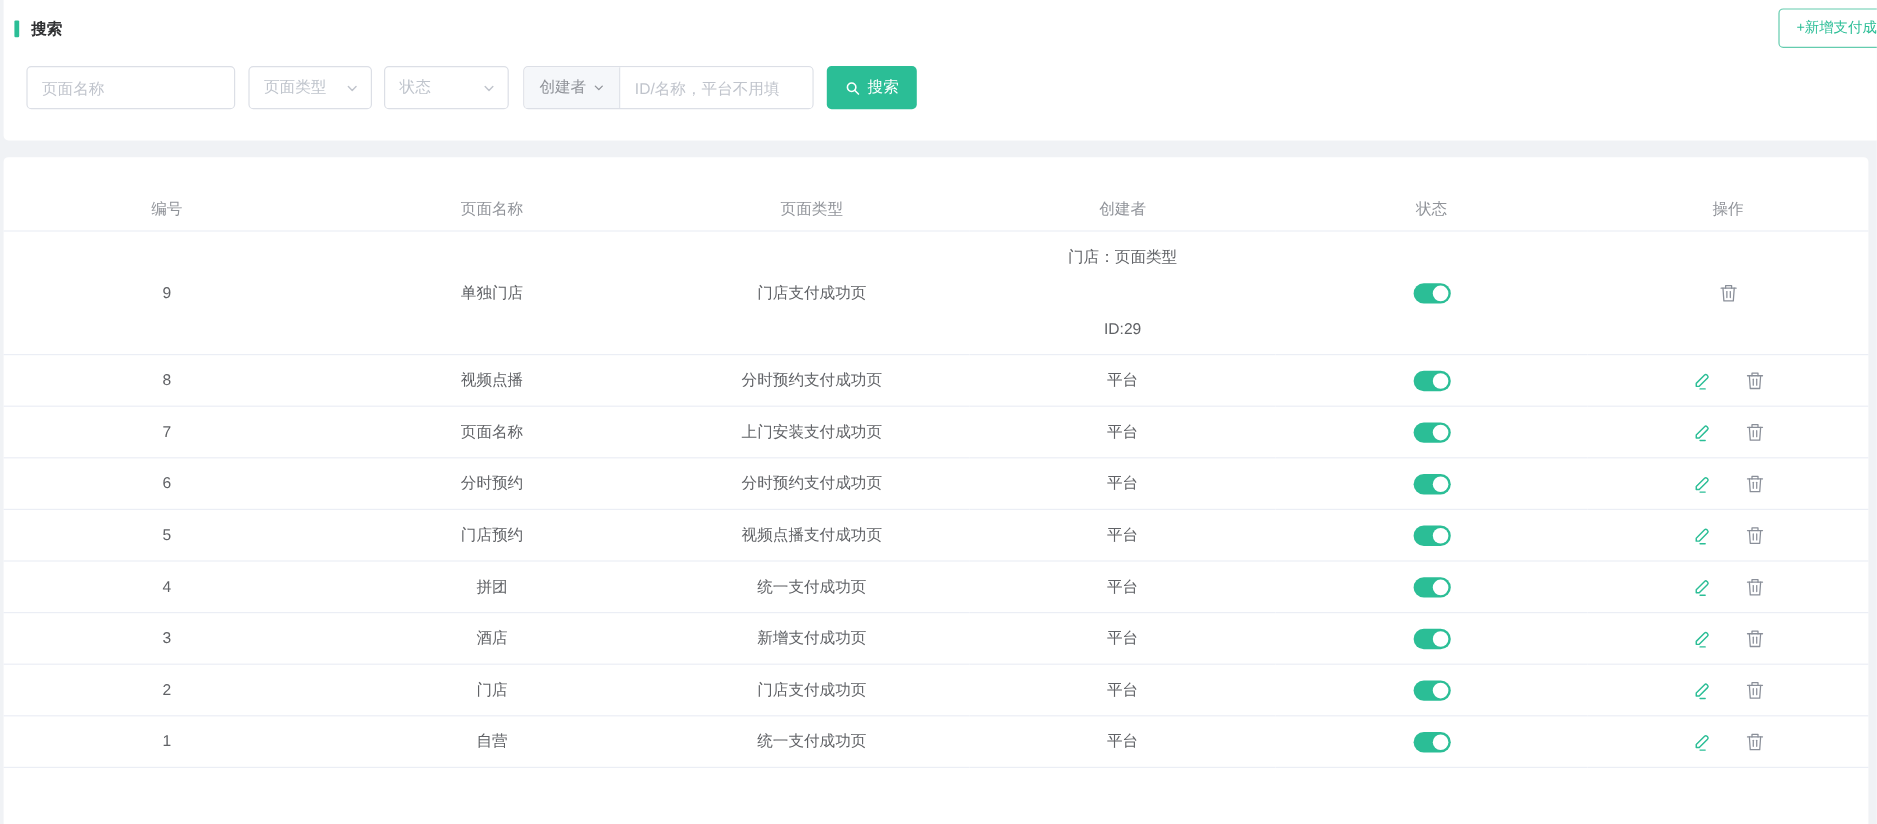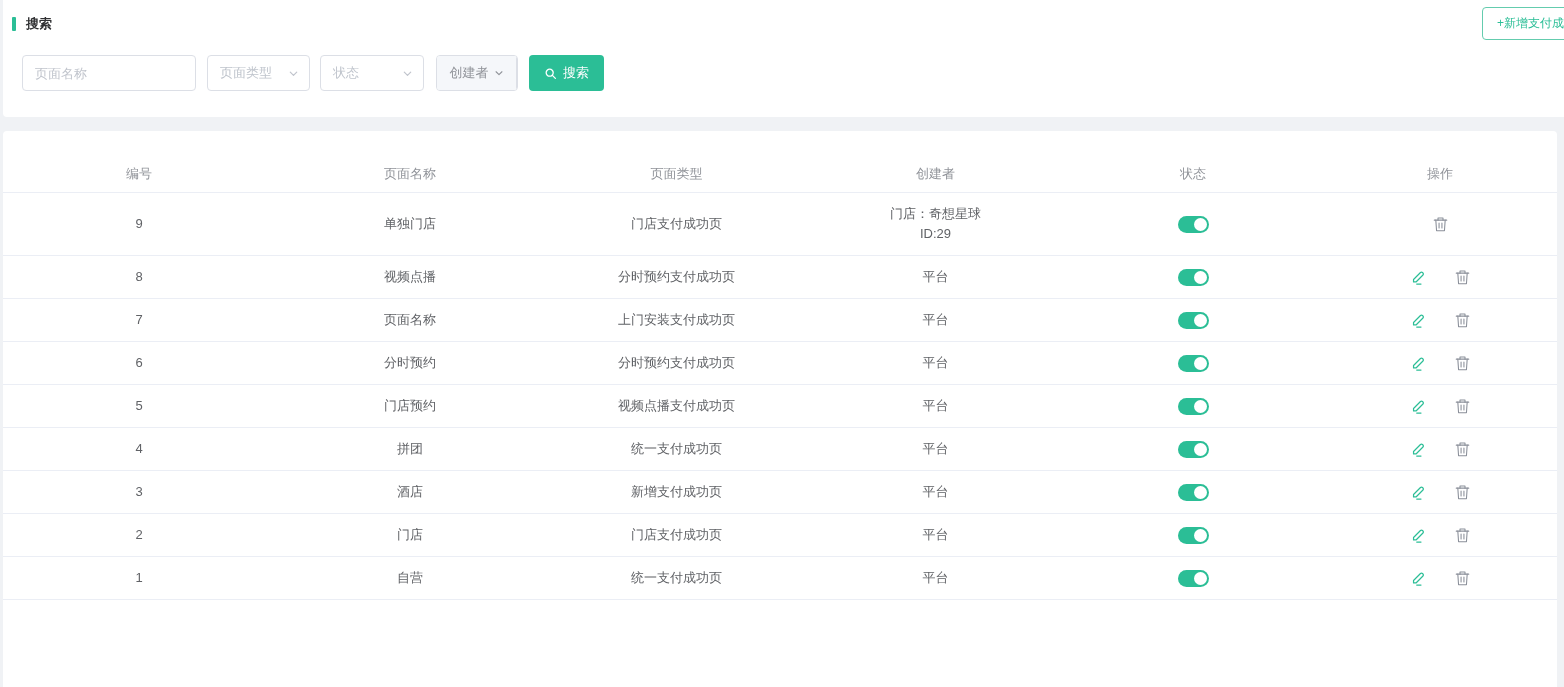--- a/index.html
+++ b/index.html
@@ -60,21 +60,21 @@
   
   table { width:100%; border-collapse:collapse; table-layout:fixed; margin-top:25px; }
   th {
     height:36px; font-weight:normal; font-size:13px; color:#909399;
     text-align:center; border-bottom:1px solid #ebeef5; padding:0;
   }
   td {
     text-align:center; font-size:13px; color:#606266;
     border-bottom:1px solid #ebeef5; padding:11px 0; line-height:20px;
   }
-  .creator-sub { line-height:20px; }
+  .creator-sub { line-height:20px;margin-top:40px; }
 
   .switch {
     display:inline-block; width:31px; height:17px; border-radius:9px;
     background:#2bbe96; position:relative; vertical-align:middle; cursor:pointer;
   }
   .switch::after {
     content:""; position:absolute; right:2px; top:2px;
     width:13px; height:13px; border-radius:50%; background:#fff;
   }
   .ops { white-space:nowrap; }
@@ -108,20 +108,21 @@
         </svg>
     </div>
 
     <div class="sel-group">
       <div class="creator-seg">
         <span class="sel-label">创建者</span>
         <svg class="chev" style="margin-left:0" width="10" height="10" viewBox="0 0 24 24" fill="none" stroke="#909399" stroke-width="2.6" stroke-linecap="round" stroke-linejoin="round">
             <polyline points="5 9 12 16 19 9"></polyline>
           </svg>
       </div>
+      <input class="kw-input" type="text" placeholder="ID/名称，平台不用填" style="">
     </div>
 
     <button class="btn-search">
       <svg width="13" height="13" viewBox="0 0 24 24" fill="none" stroke="#ffffff" stroke-width="2.4" stroke-linecap="round">
           <circle cx="10.5" cy="10.5" r="6.5"></circle>
           <line x1="15.5" y1="15.5" x2="21" y2="21"></line>
         </svg>
       <span>搜索</span>
     </button>
   </div>
@@ -151,21 +152,21 @@
         <th>状态</th>
         <th>操作</th>
       </tr>
     </thead>
     <tbody>
   <tr>
     <td>9</td>
     <td>单独门店</td>
     <td>门店支付成功页</td>
     <td>
-      <div>门店：奇想星球</div>
+      <div>门店：页面类型</div>
       <div class="creator-sub">ID:29</div>
     </td>
     <td>
       <span class="switch"></span>
     </td>
     <td class="ops">
   <span class="op-icon">
     <svg width="15" height="17" viewBox="0 0 24 26" fill="none" stroke="#8a8f99" stroke-width="1.7" stroke-linecap="round" stroke-linejoin="round">
       <line x1="2" y1="6" x2="22" y2="6"></line>
       <path d="M8 6 V2.5 h8 V6"></path>

